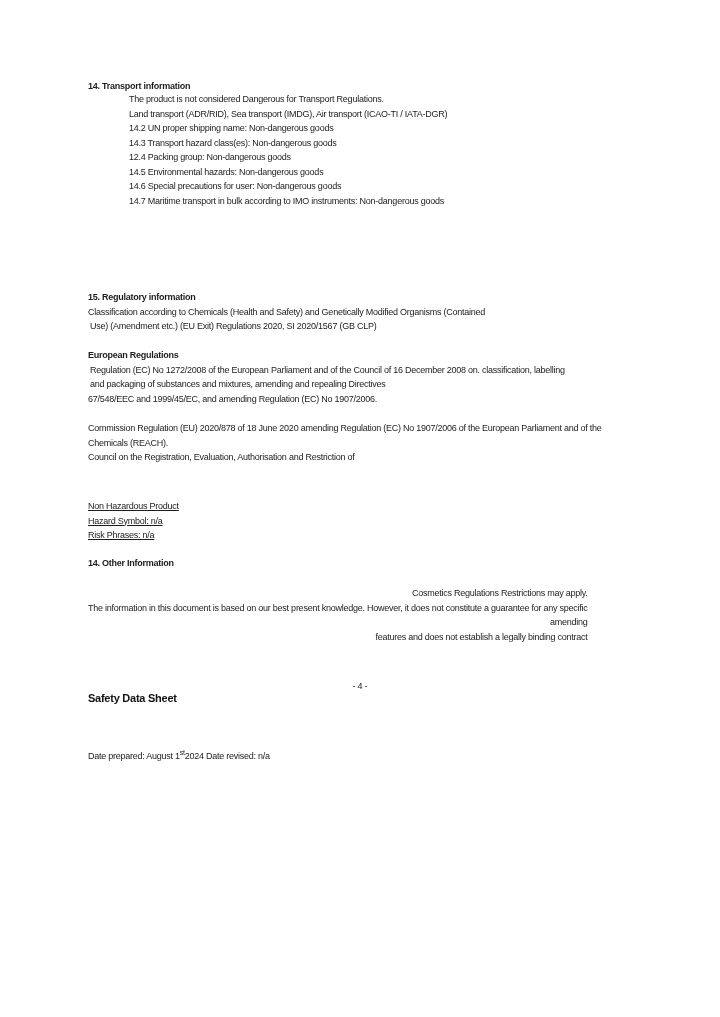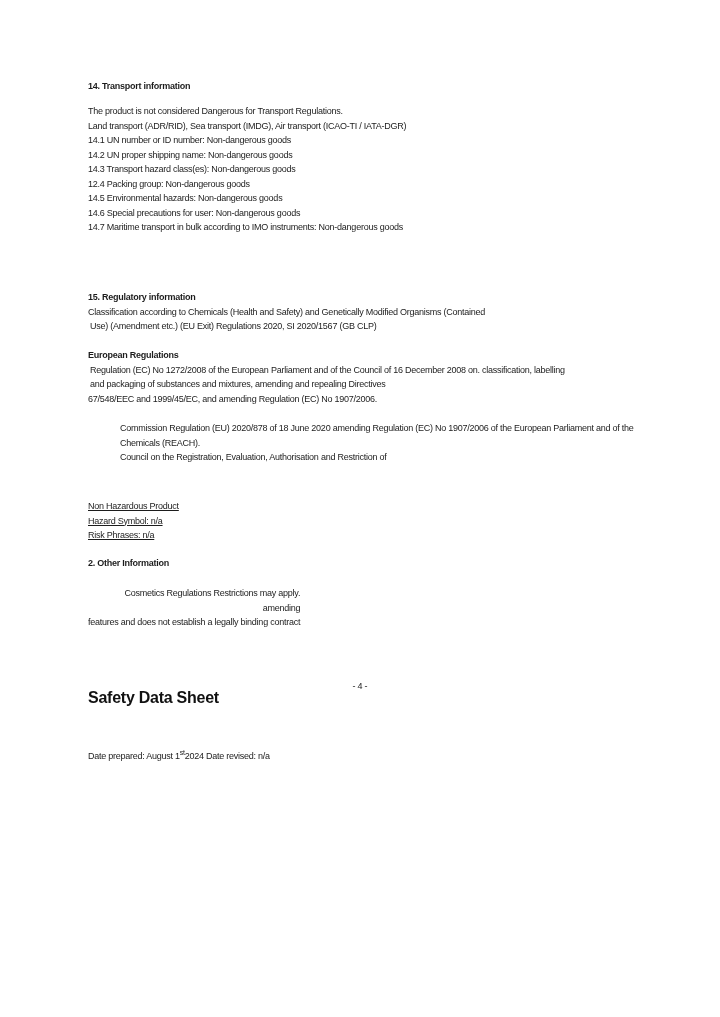--- a/index.html
+++ b/index.html
@@ -36,21 +36,21 @@
     right: 0;
     text-align: center;
     font-size: 9px;
     line-height: 14.5px;
     letter-spacing: -0.25px;
     color: #1c1c1c;
   }
   .footer-title {
     position: absolute;
     left: 88px;
-    font-size: 16px;
+    font-size: 11px;
     font-weight: bold;
     line-height: 16px;
     letter-spacing: -0.25px;
     color: #111111;
     white-space: pre;
   }
   .date-line {
     position: absolute;
     left: 88px;
     font-size: 9px;
@@ -68,24 +68,23 @@
 </style>
 </head>
 <body>
 
 <div class="page">
 
   <div class="block" style="top: 79px;">
     <div class="line heading">14. Transport information</div>
   </div>
 
-  <div class="block" style="top: 104px;">
+  <div class="block" style="top: 92px; margin-left: 41px;">
     <div class="line">The product is not considered Dangerous for Transport Regulations.</div>
     <div class="line">Land transport (ADR/RID), Sea transport (IMDG), Air transport (ICAO-TI / IATA-DGR)</div>
-    <div class="line">14.1 UN number or ID number: Non-dangerous goods</div>
     <div class="line">14.2 UN proper shipping name: Non-dangerous goods</div>
     <div class="line">14.3 Transport hazard class(es): Non-dangerous goods</div>
     <div class="line">12.4 Packing group: Non-dangerous goods</div>
     <div class="line">14.5 Environmental hazards: Non-dangerous goods</div>
     <div class="line">14.6 Special precautions for user: Non-dangerous goods</div>
     <div class="line">14.7 Maritime transport in bulk according to IMO instruments: Non-dangerous goods</div>
   </div>
 
   <div class="block" style="top: 290px;">
     <div class="line heading">15. Regulatory information</div>
@@ -93,38 +92,39 @@
     <div class="line" style="padding-left: 2px;">Use) (Amendment etc.) (EU Exit) Regulations 2020, SI 2020/1567 (GB CLP)</div>
   </div>
 
   <div class="block" style="top: 348px;">
     <div class="line heading">European Regulations</div>
     <div class="line" style="padding-left: 2px;">Regulation (EC) No 1272/2008 of the European Parliament and of the Council of 16 December 2008 on. classification, labelling</div>
     <div class="line" style="padding-left: 2px;">and packaging of substances and mixtures, amending and repealing Directives</div>
     <div class="line">67/548/EEC and 1999/45/EC, and amending Regulation (EC) No 1907/2006.</div>
   </div>
 
-  <div class="block" style="top: 421px; margin-left: 32px;">
+  <div class="block" style="top: 421px;">
     <div class="line">Commission Regulation (EU) 2020/878 of 18 June 2020 amending Regulation (EC) No 1907/2006 of the European Parliament and of the</div>
     <div class="line">Chemicals (REACH).</div>
     <div class="line">Council on the Registration, Evaluation, Authorisation and Restriction of</div>
   </div>
 
   <div class="block" style="top: 499px; text-decoration: underline;">
     <div class="line">Non Hazardous Product</div>
     <div class="line">Hazard Symbol: n/a</div>
     <div class="line">Risk Phrases: n/a</div>
   </div>
 
   <div class="block" style="top: 556px;">
-    <div class="line heading">2. Other Information</div>
+    <div class="line heading">14. Other Information</div>
   </div>
 
   <div class="block" style="top: 586px; text-align: right;">
     <div class="line">Cosmetics Regulations Restrictions may apply.</div>
+    <div class="line">The information in this document is based on our best present knowledge. However, it does not constitute a guarantee for any specific</div>
     <div class="line">amending</div>
     <div class="line">features and does not establish a legally binding contract</div>
   </div>
 
   <div class="page-number" style="top: 679px;">- 4 -</div>
 
   <div class="footer-title" style="top: 690px;">Safety Data Sheet</div>
 
   <div class="date-line" style="top: 749px;"><span>Date prepared: August 1</span><sup>st</sup><span>2024 Date revised: n/a</span></div>
 

